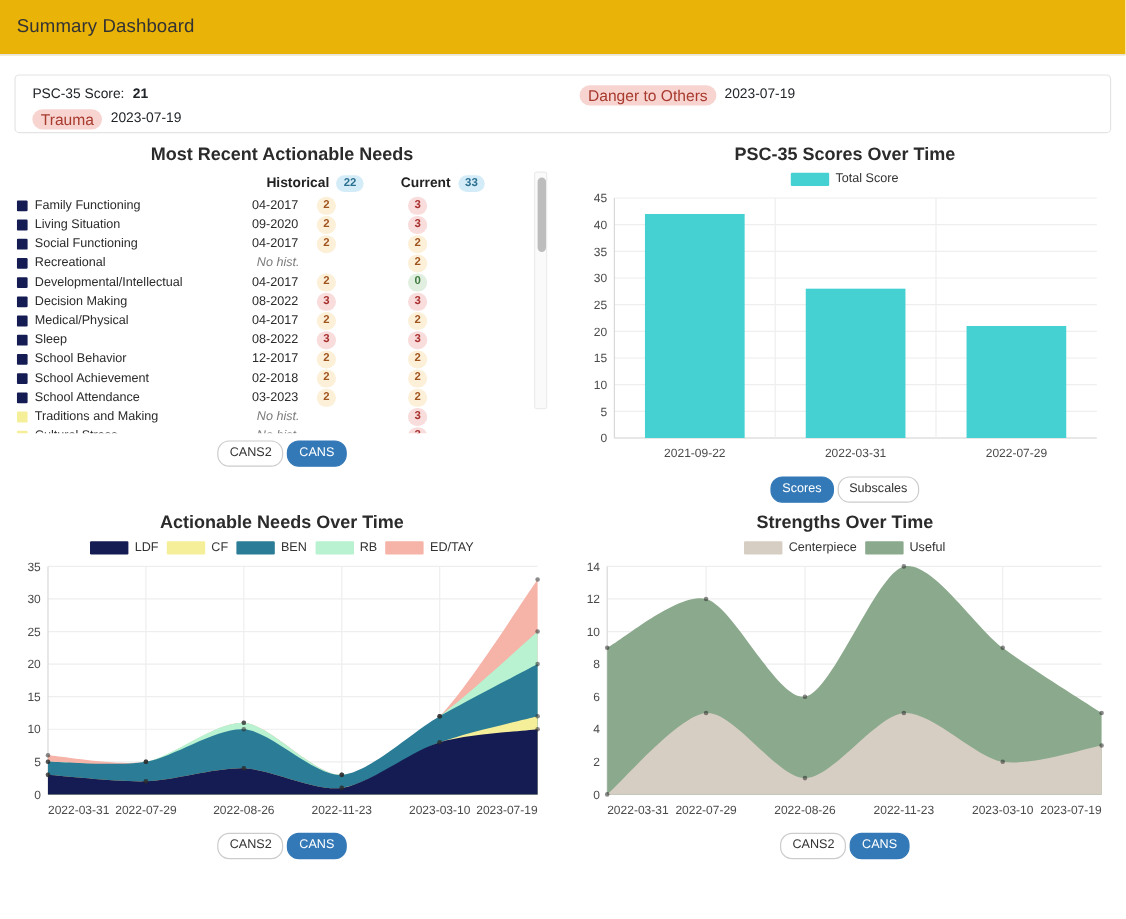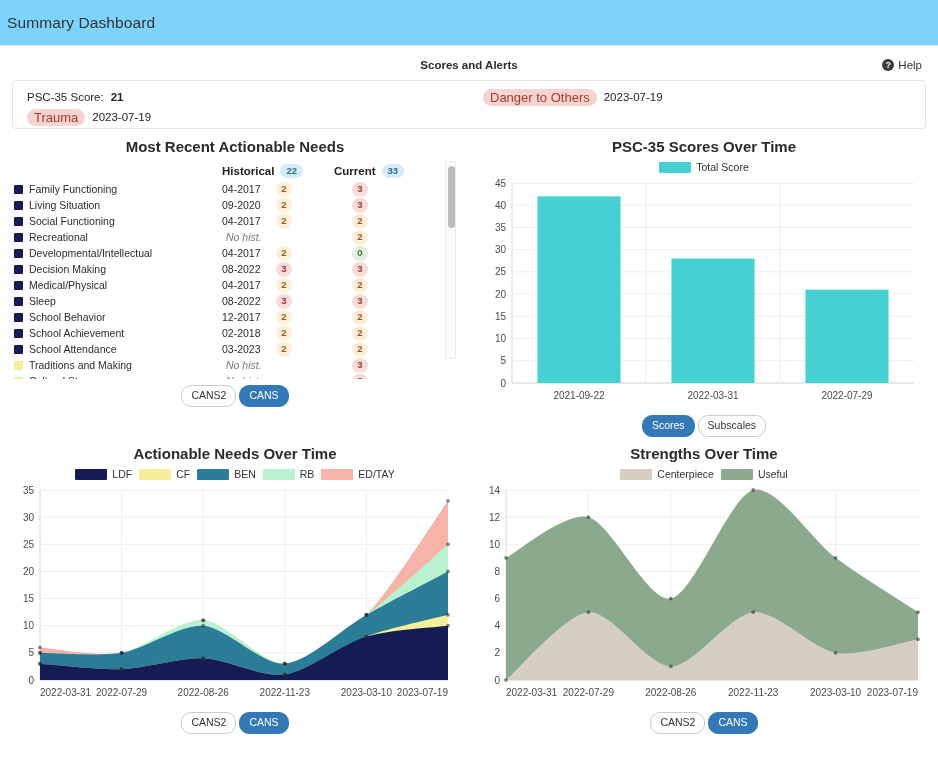--- a/index.html
+++ b/index.html
@@ -8,25 +8,25 @@
     width: 938px; height: 766px;
     background: #ffffff;
     font-family: "Liberation Sans", sans-serif;
     color: #212529;
     overflow: hidden;
   }
 
   
   .page-header {
     height: 46px;
-    background: #7dd3fc;
+    background: #eab308;
     border-bottom: 1px solid #e3e3e3;
     display: flex;
     align-items: center;
-    padding-left: 7px;
+    padding-left: 14px;
   }
   .page-header .title {
     font-size: 15.5px;
     color: #333;
     letter-spacing: .1px;
   }
 
   
   .alerts-section { padding: 10px 12px 0 12px; position: relative; }
   .alerts-head {
@@ -107,21 +107,21 @@
   .nh-curr { width: 106px; display: flex; align-items: center; gap: 6px; }
   .count-badge {
     background: #d4ecf7; color: #2b6f8f;
     border-radius: 9px; padding: 2px 6px;
     font-size: 9.5px; font-weight: bold; line-height: 1;
   }
   .needs-scroll {
     height: 198px;
     overflow: hidden;
     position: relative;
-    padding-right: 16px;
+    padding-right: 28px;
   }
   .need-row {
     display: flex; align-items: center;
     height: 16px; font-size: 10.5px; color: #2b2b2b;
   }
   .swatch {
     width: 9px; height: 9px; flex: 0 0 9px;
     margin-right: 6px; border-radius: 1px;
   }
   .need-label { flex: 1; white-space: nowrap; }
@@ -188,27 +188,20 @@
   .axisline { stroke: #d8d8d8; stroke-width: 1; }
 </style>
 </head>
 <body>
 
 <div class="page-header">
   <div class="title">Summary Dashboard</div>
 </div>
 
 <div class="alerts-section">
-  <div class="alerts-head">
-    <span>Scores and Alerts</span>
-    <span class="help-link">
-      <span class="help-icon">?</span>
-      <span>Help</span>
-    </span>
-  </div>
   <div class="alerts-card">
     <div class="alert-col-left">
       <div class="alert-row">
         <span>PSC-35 Score:</span>
         <b>21</b>
       </div>
       <div class="alert-row">
         <span class="pill">Trauma</span>
         <span>2023-07-19</span>
       </div>

